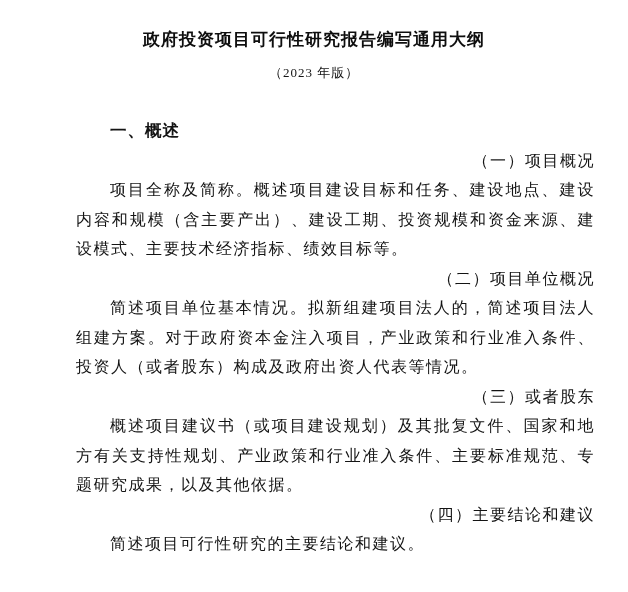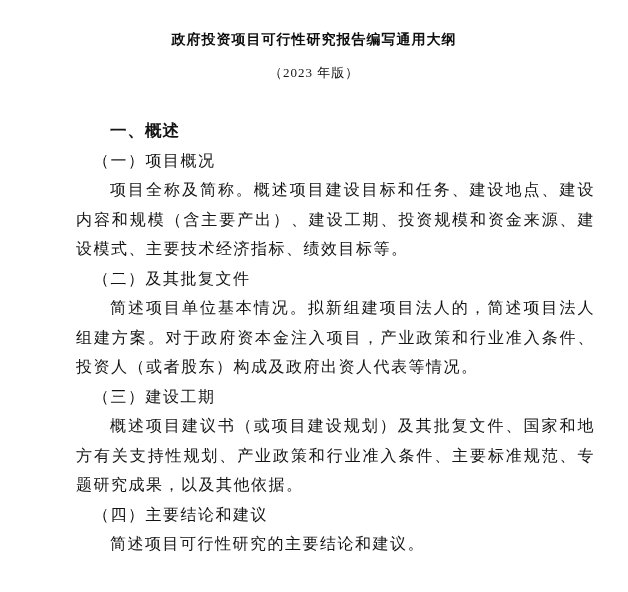--- a/index.html
+++ b/index.html
@@ -9,21 +9,21 @@
     width: 628px;
     height: 592px;
     background: #ffffff;
     color: #141414;
     font-family: "Liberation Serif", serif;
     overflow: hidden;
   }
   .doc-title {
     padding-top: 25px;
     text-align: center;
-    font-size: 14px;
+    font-size: 17px;
     line-height: 30px;
     font-weight: 700;
     letter-spacing: 1px;
     color: #0e0e0e;
   }
   .doc-subtitle {
     margin-top: 8px;
     text-align: center;
     font-size: 13px;
     line-height: 20px;
@@ -41,42 +41,42 @@
     font-size: 16.5px;
     font-weight: 700;
     letter-spacing: 1px;
     text-indent: 34px;
     text-align: left;
   }
   .subsection-heading {
     font-weight: 400;
     font-size: 16px;
     text-indent: 17px;
-    text-align: left;
+    text-align: right;
   }
   .body-para {
     text-indent: 34px;
   }
 </style>
 </head>
 <body>
 
 <div class="page">
   <h1 class="doc-title">政府投资项目可行性研究报告编写通用大纲</h1>
   <div class="doc-subtitle">（2023 年版）</div>
 
   <div class="doc-body">
     <h2 class="section-heading">一、概述</h2>
 
     <h3 class="subsection-heading">（一）项目概况</h3>
     <p class="body-para">项目全称及简称。概述项目建设目标和任务、建设地点、建设内容和规模（含主要产出）、建设工期、投资规模和资金来源、建设模式、主要技术经济指标、绩效目标等。</p>
 
-    <h3 class="subsection-heading">（二）及其批复文件</h3>
+    <h3 class="subsection-heading">（二）项目单位概况</h3>
     <p class="body-para">简述项目单位基本情况。拟新组建项目法人的，简述项目法人组建方案。对于政府资本金注入项目，产业政策和行业准入条件、投资人（或者股东）构成及政府出资人代表等情况。</p>
 
-    <h3 class="subsection-heading">（三）建设工期</h3>
+    <h3 class="subsection-heading">（三）或者股东</h3>
     <p class="body-para">概述项目建议书（或项目建设规划）及其批复文件、国家和地方有关支持性规划、产业政策和行业准入条件、主要标准规范、专题研究成果，以及其他依据。</p>
 
     <h3 class="subsection-heading">（四）主要结论和建议</h3>
     <p class="body-para">简述项目可行性研究的主要结论和建议。</p>
 
   </div>
 </div>
 
 </body></html>

